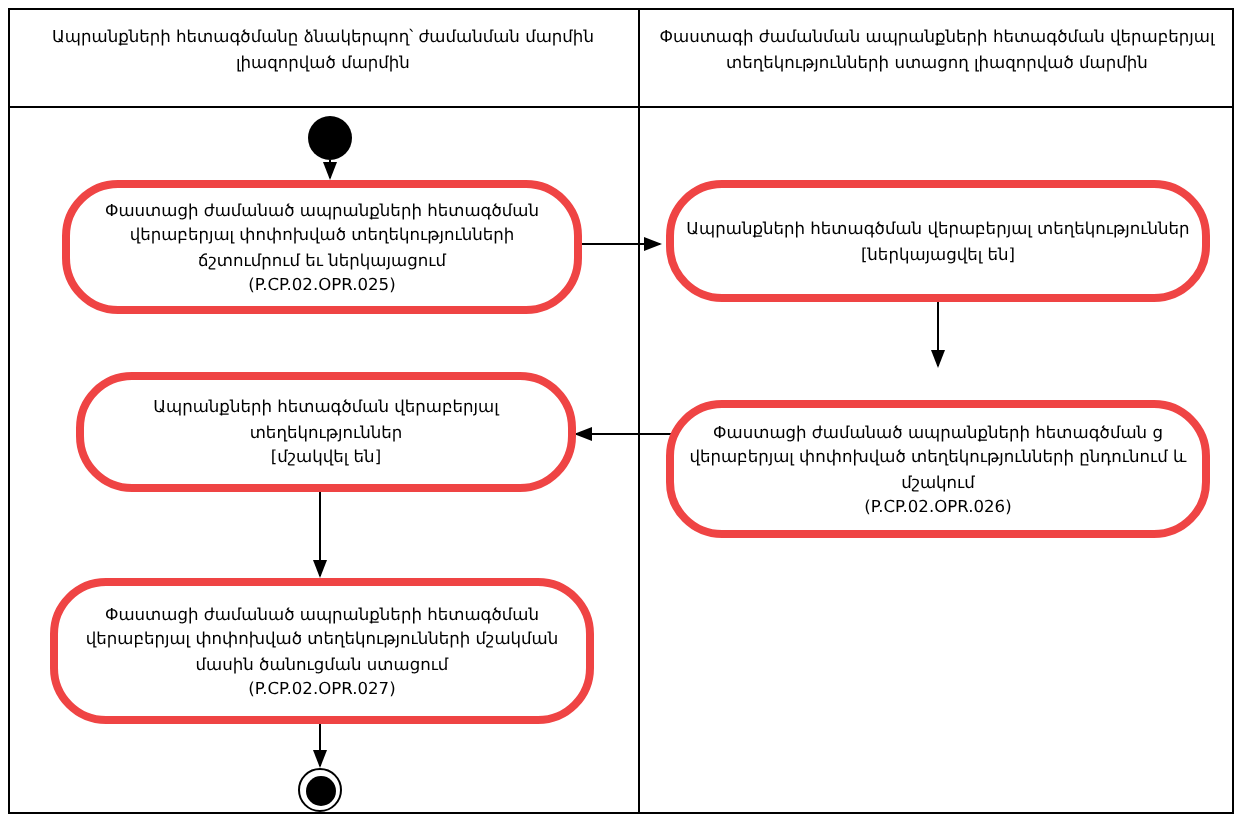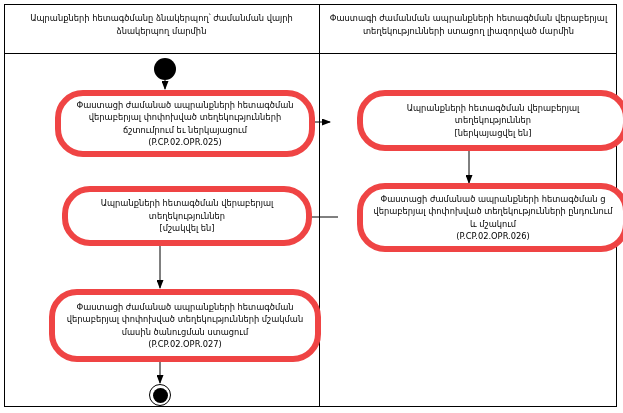--- a/index.html
+++ b/index.html
@@ -62,33 +62,32 @@
     top: 12px;
     width: 303px;
   }
   .lane-right-title {
     left: 326px;
     top: 12px;
     width: 285px;
   }
   .node {
     position: absolute;
-    border: 6px solid #ef4444;
+    border: 4px solid #ef4444;
     border-radius: 28px;
     box-sizing: border-box;
     background: #ffffff;
     display: flex;
     align-items: center;
     justify-content: center;
     text-align: center;
     font-size: 8.3px;
     line-height: 12.4px;
     color: #000000;
     padding: 2px 6px;
-    margin-left: 24px;
   }
   .start-node {
     position: absolute;
     width: 22px;
     height: 22px;
     border-radius: 50%;
     background: #000000;
   }
   .end-node-outer {
     position: absolute;
@@ -118,21 +117,21 @@
 </head>
 <body>
 
 <div id="canvas">
 
   <div class="frame"></div>
   <div class="divider-v"></div>
   <div class="divider-h-left"></div>
   <div class="divider-h-right"></div>
 
-  <div class="swimlane-title lane-left-title">Ապրանքների հետագծմանը ձնակերպող՝ ժամանման վայրի ձնակերպող մարմին</div>
+  <div class="swimlane-title lane-left-title">Ապրանքների հետագծմանը ձնակերպող՝ ժամանման մարմին լիազորված մարմին</div>
 
   <div class="swimlane-title lane-right-title">Փաստագի ժամանման ապրանքների հետագծման վերաբերյալ տեղեկությունների ստացող լիազորված մարմին</div>
 
   <svg class="arrows">
     <defs>
       <marker id="arrowhead" markerWidth="9" markerHeight="7" refX="8" refY="3.5" orient="auto" markerUnits="userSpaceOnUse">
         <polygon points="0 0, 9 3.5, 0 7" fill="#000000"></polygon>
       </marker>
     </defs>
 
@@ -154,21 +153,21 @@
   <div class="node" style="left:31px; top:90px; width:260px; height:67px;">
     <span style="white-space:pre-line;">Փաստացի ժամանած ապրանքների հետագծման վերաբերյալ փոփոխված տեղեկությունների ճշտումրում եւ ներկայացում
 (P.CP.02.OPR.025)</span>
   </div>
 
   <div class="node" style="left:333px; top:90px; width:272px; height:61px;">
     <span style="white-space:pre-line;">Ապրանքների հետագծման վերաբերյալ տեղեկություններ
 [ներկայացվել են]</span>
   </div>
 
-  <div class="node" style="left:333px; top:183px; width:272px; height:69px;">
+  <div class="node" style="left:333px; top:200px; width:272px; height:69px;">
     <span style="white-space:pre-line;">Փաստացի ժամանած ապրանքների հետագծման ց վերաբերյալ փոփոխված տեղեկությունների ընդունում և մշակում
 (P.CP.02.OPR.026)</span>
   </div>
 
   <div class="node" style="left:38px; top:186px; width:250px; height:60px;">
     <span style="white-space:pre-line;">Ապրանքների հետագծման վերաբերյալ տեղեկություններ
 [մշակվել են]</span>
   </div>
 
   <div class="node" style="left:25px; top:289px; width:272px; height:73px;">

